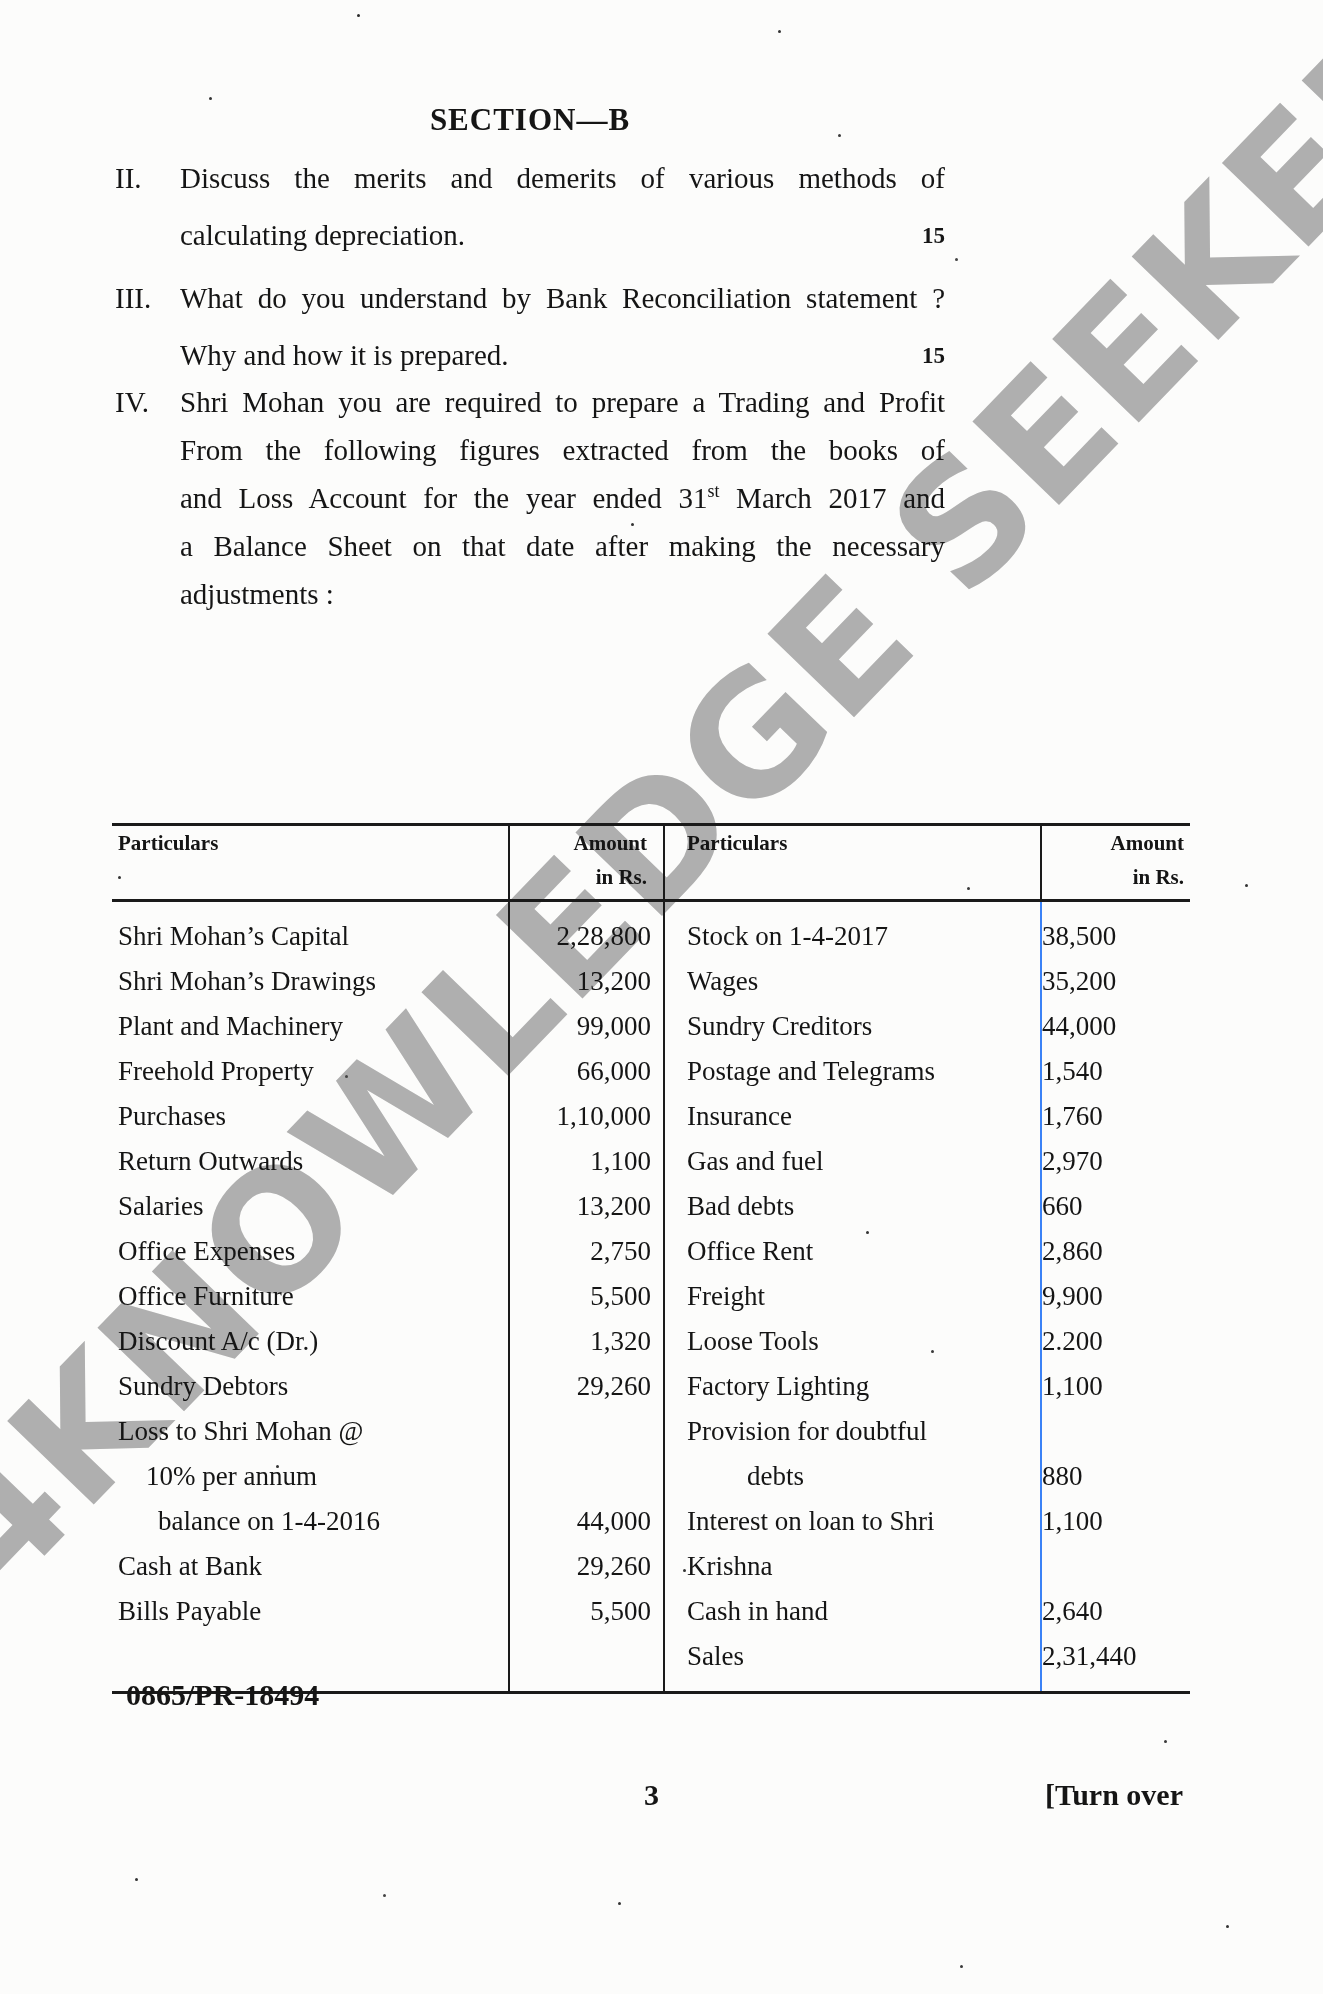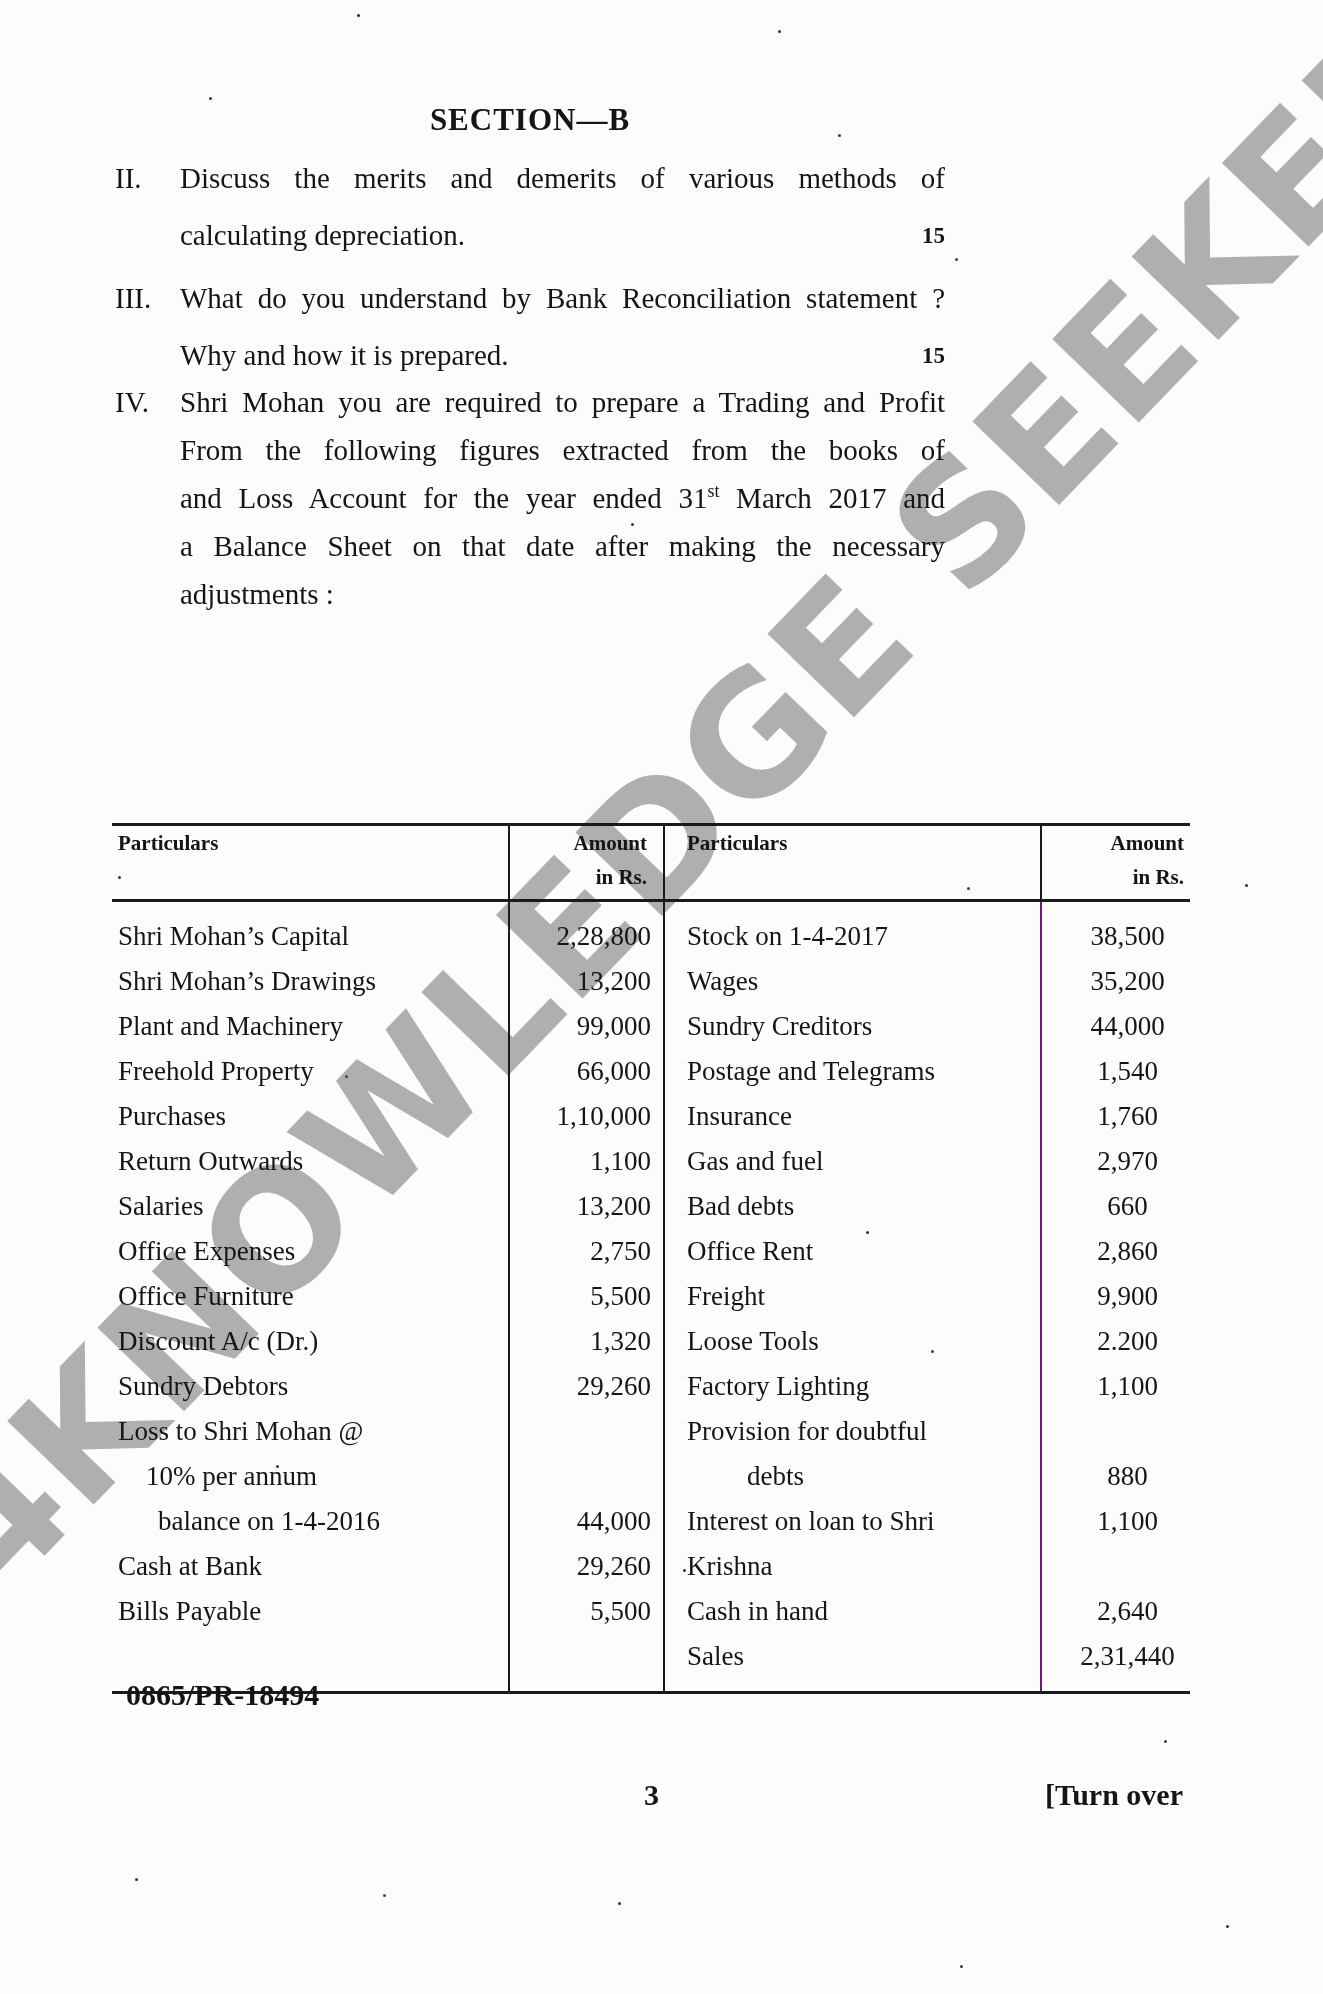--- a/index.html
+++ b/index.html
@@ -64,21 +64,21 @@
   .hc.h1{padding-left:6px;}
   .hc.h2{text-align:right;padding-right:16px;border-left:2px solid #1a1a1a;}
   .hc.h3{padding-left:22px;border-left:2px solid #1a1a1a;}
   .hc.h4{text-align:right;padding-right:6px;border-left:2px solid #1a1a1a;}
   .trow{display:grid;grid-template-columns:396px 155px 377px 150px;}
   .trow .c{font-size:27px;line-height:45px;height:45px;white-space:nowrap;overflow:visible;}
   .trow.spacer .c{height:12px;line-height:12px;}
   .c.c1{padding-left:6px;}
   .c.c2{text-align:right;padding-right:12px;border-left:2px solid #1a1a1a;}
   .c.c3{padding-left:22px;border-left:2px solid #1a1a1a;}
-  .c.c4{text-align:center;padding-right:6px;border-left:2px solid #701a75;padding-left:29px;}
+  .c.c4{text-align:left;padding-right:6px;border-left:2px solid #3b82f6;}
   .c.ind1{padding-left:34px;}
   .c.ind2{padding-left:46px;}
   .c.ind3{padding-left:82px;}
 
   .footer-code{position:absolute;left:126px;top:1678px;font-size:30px;font-weight:bold;}
   .footer-page{position:absolute;left:0;top:1778px;width:1303px;text-align:center;font-size:30px;font-weight:bold;}
   .footer-turnover{position:absolute;right:140px;top:1778px;font-size:30px;font-weight:bold;}
 
   .scan-noise{
     position:absolute;left:357px;top:14px;width:3px;height:3px;border-radius:50%;

